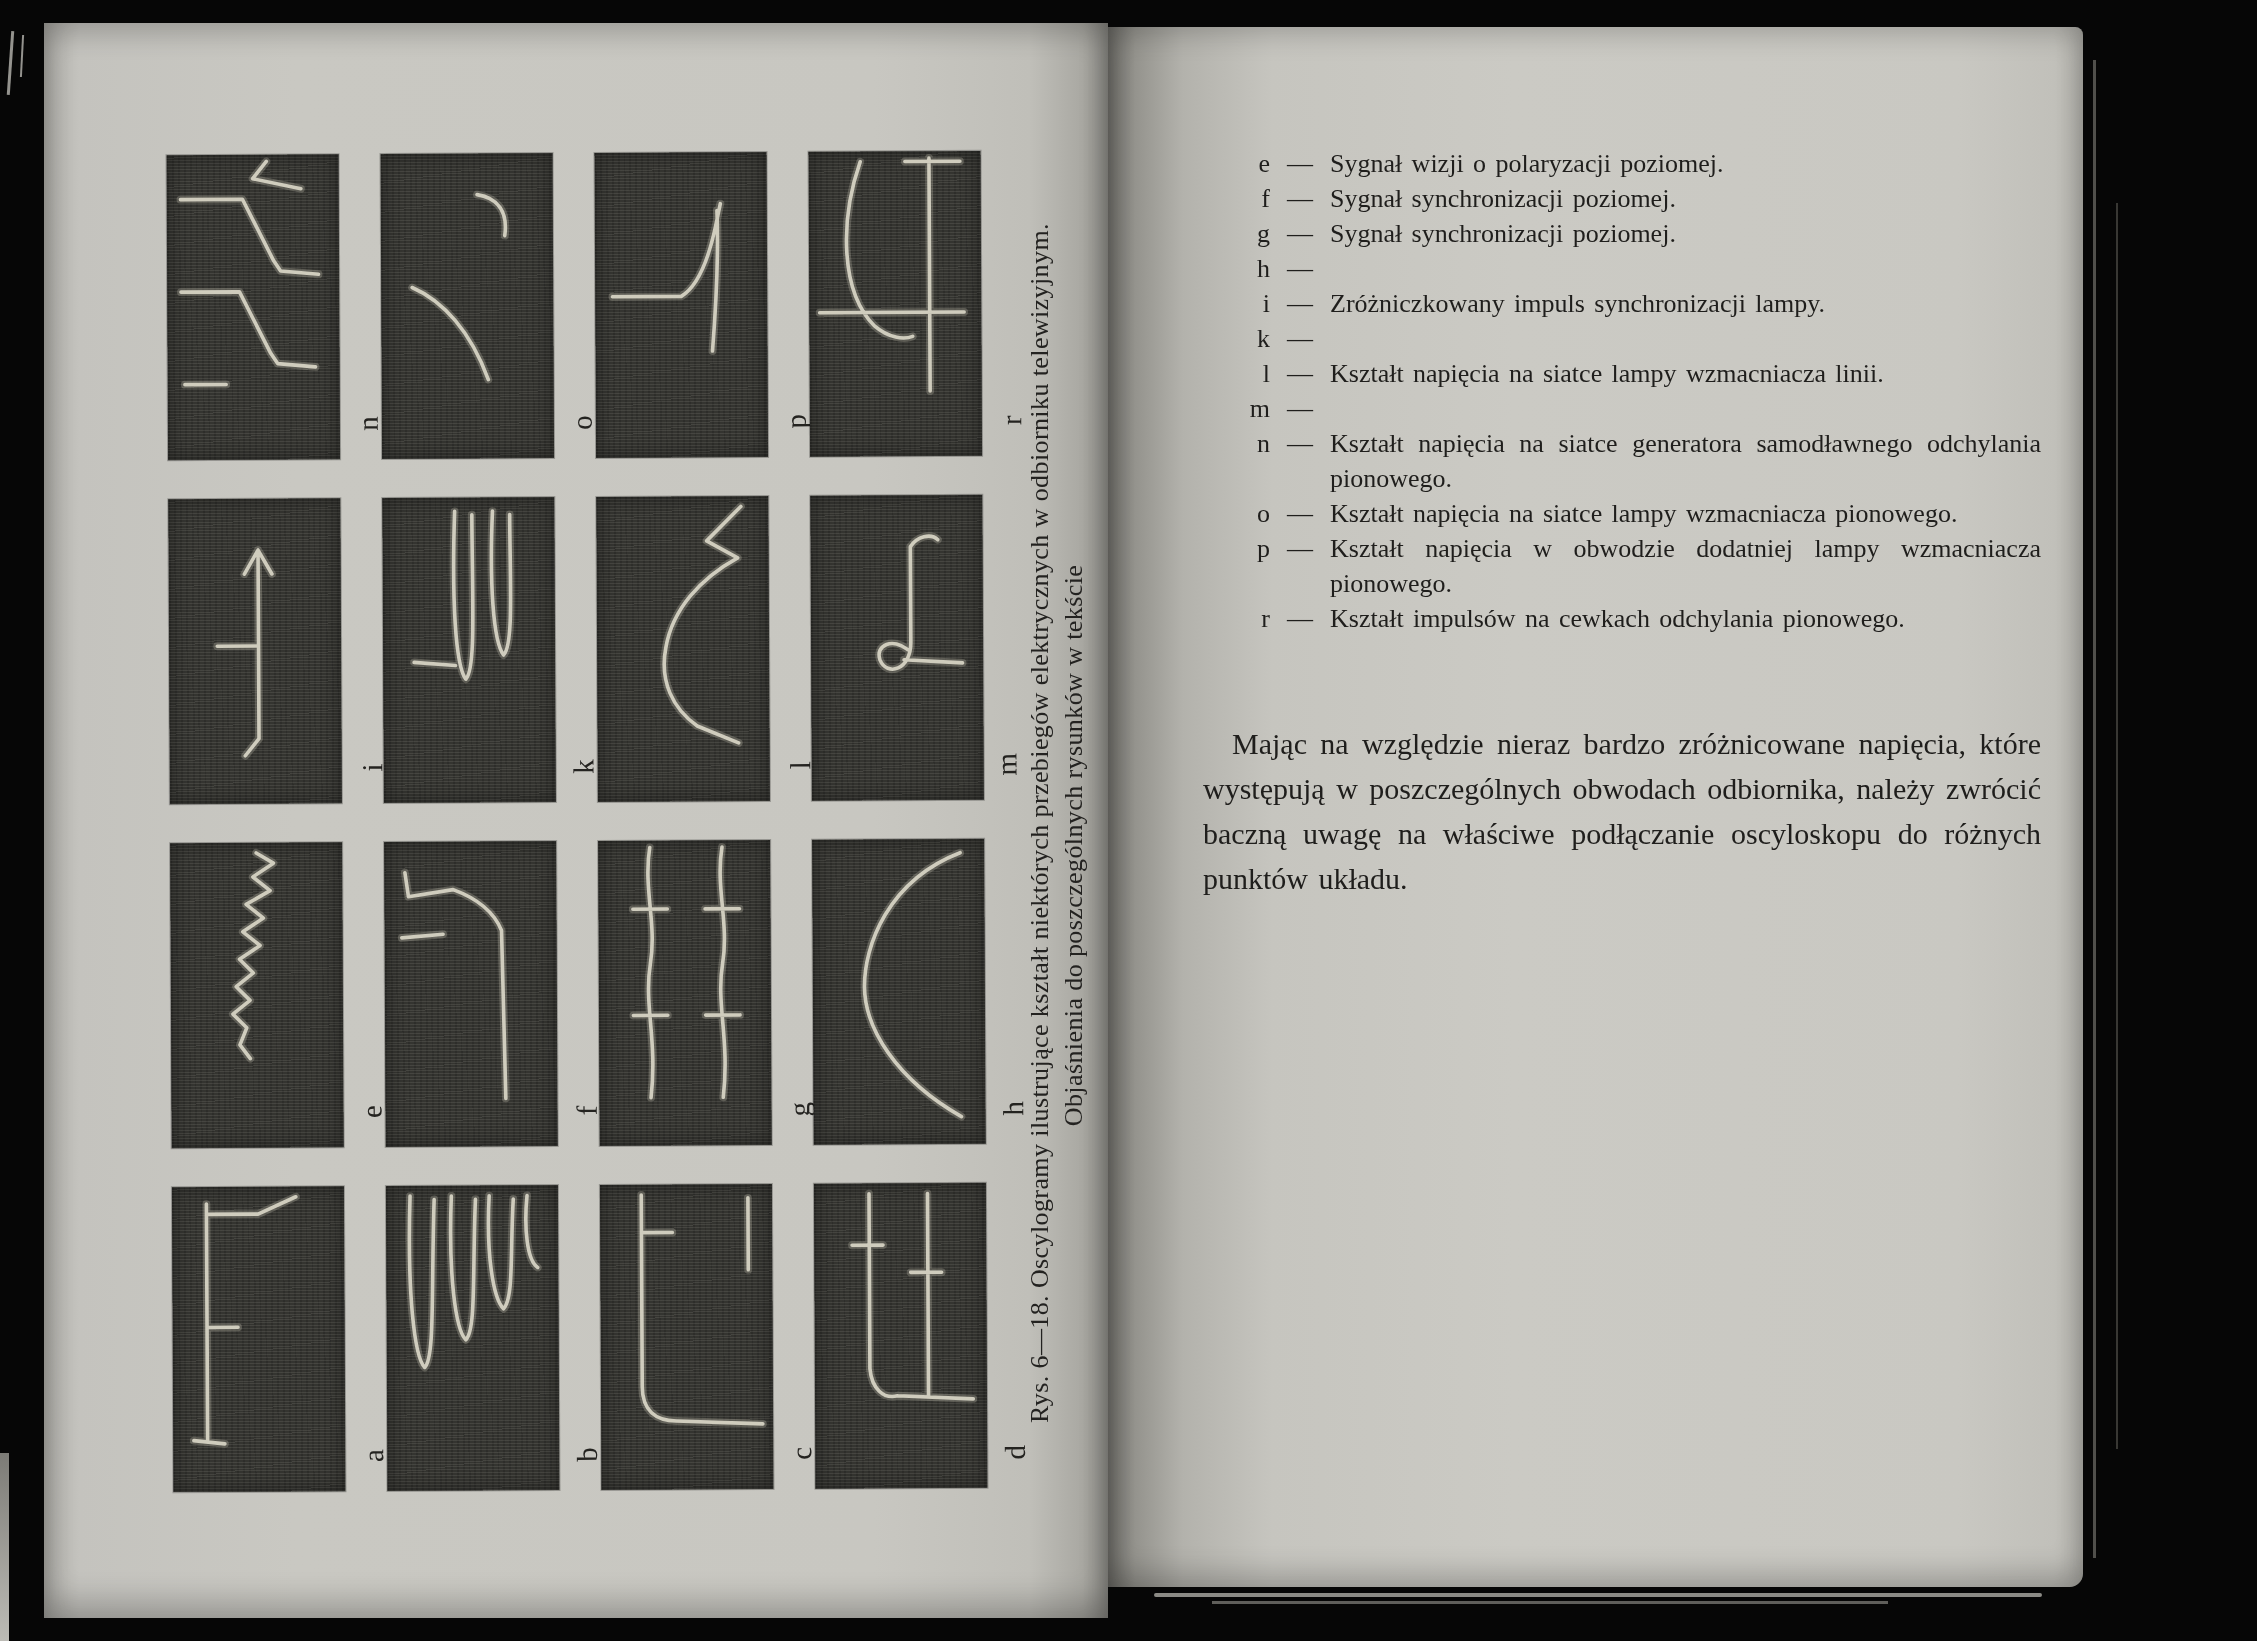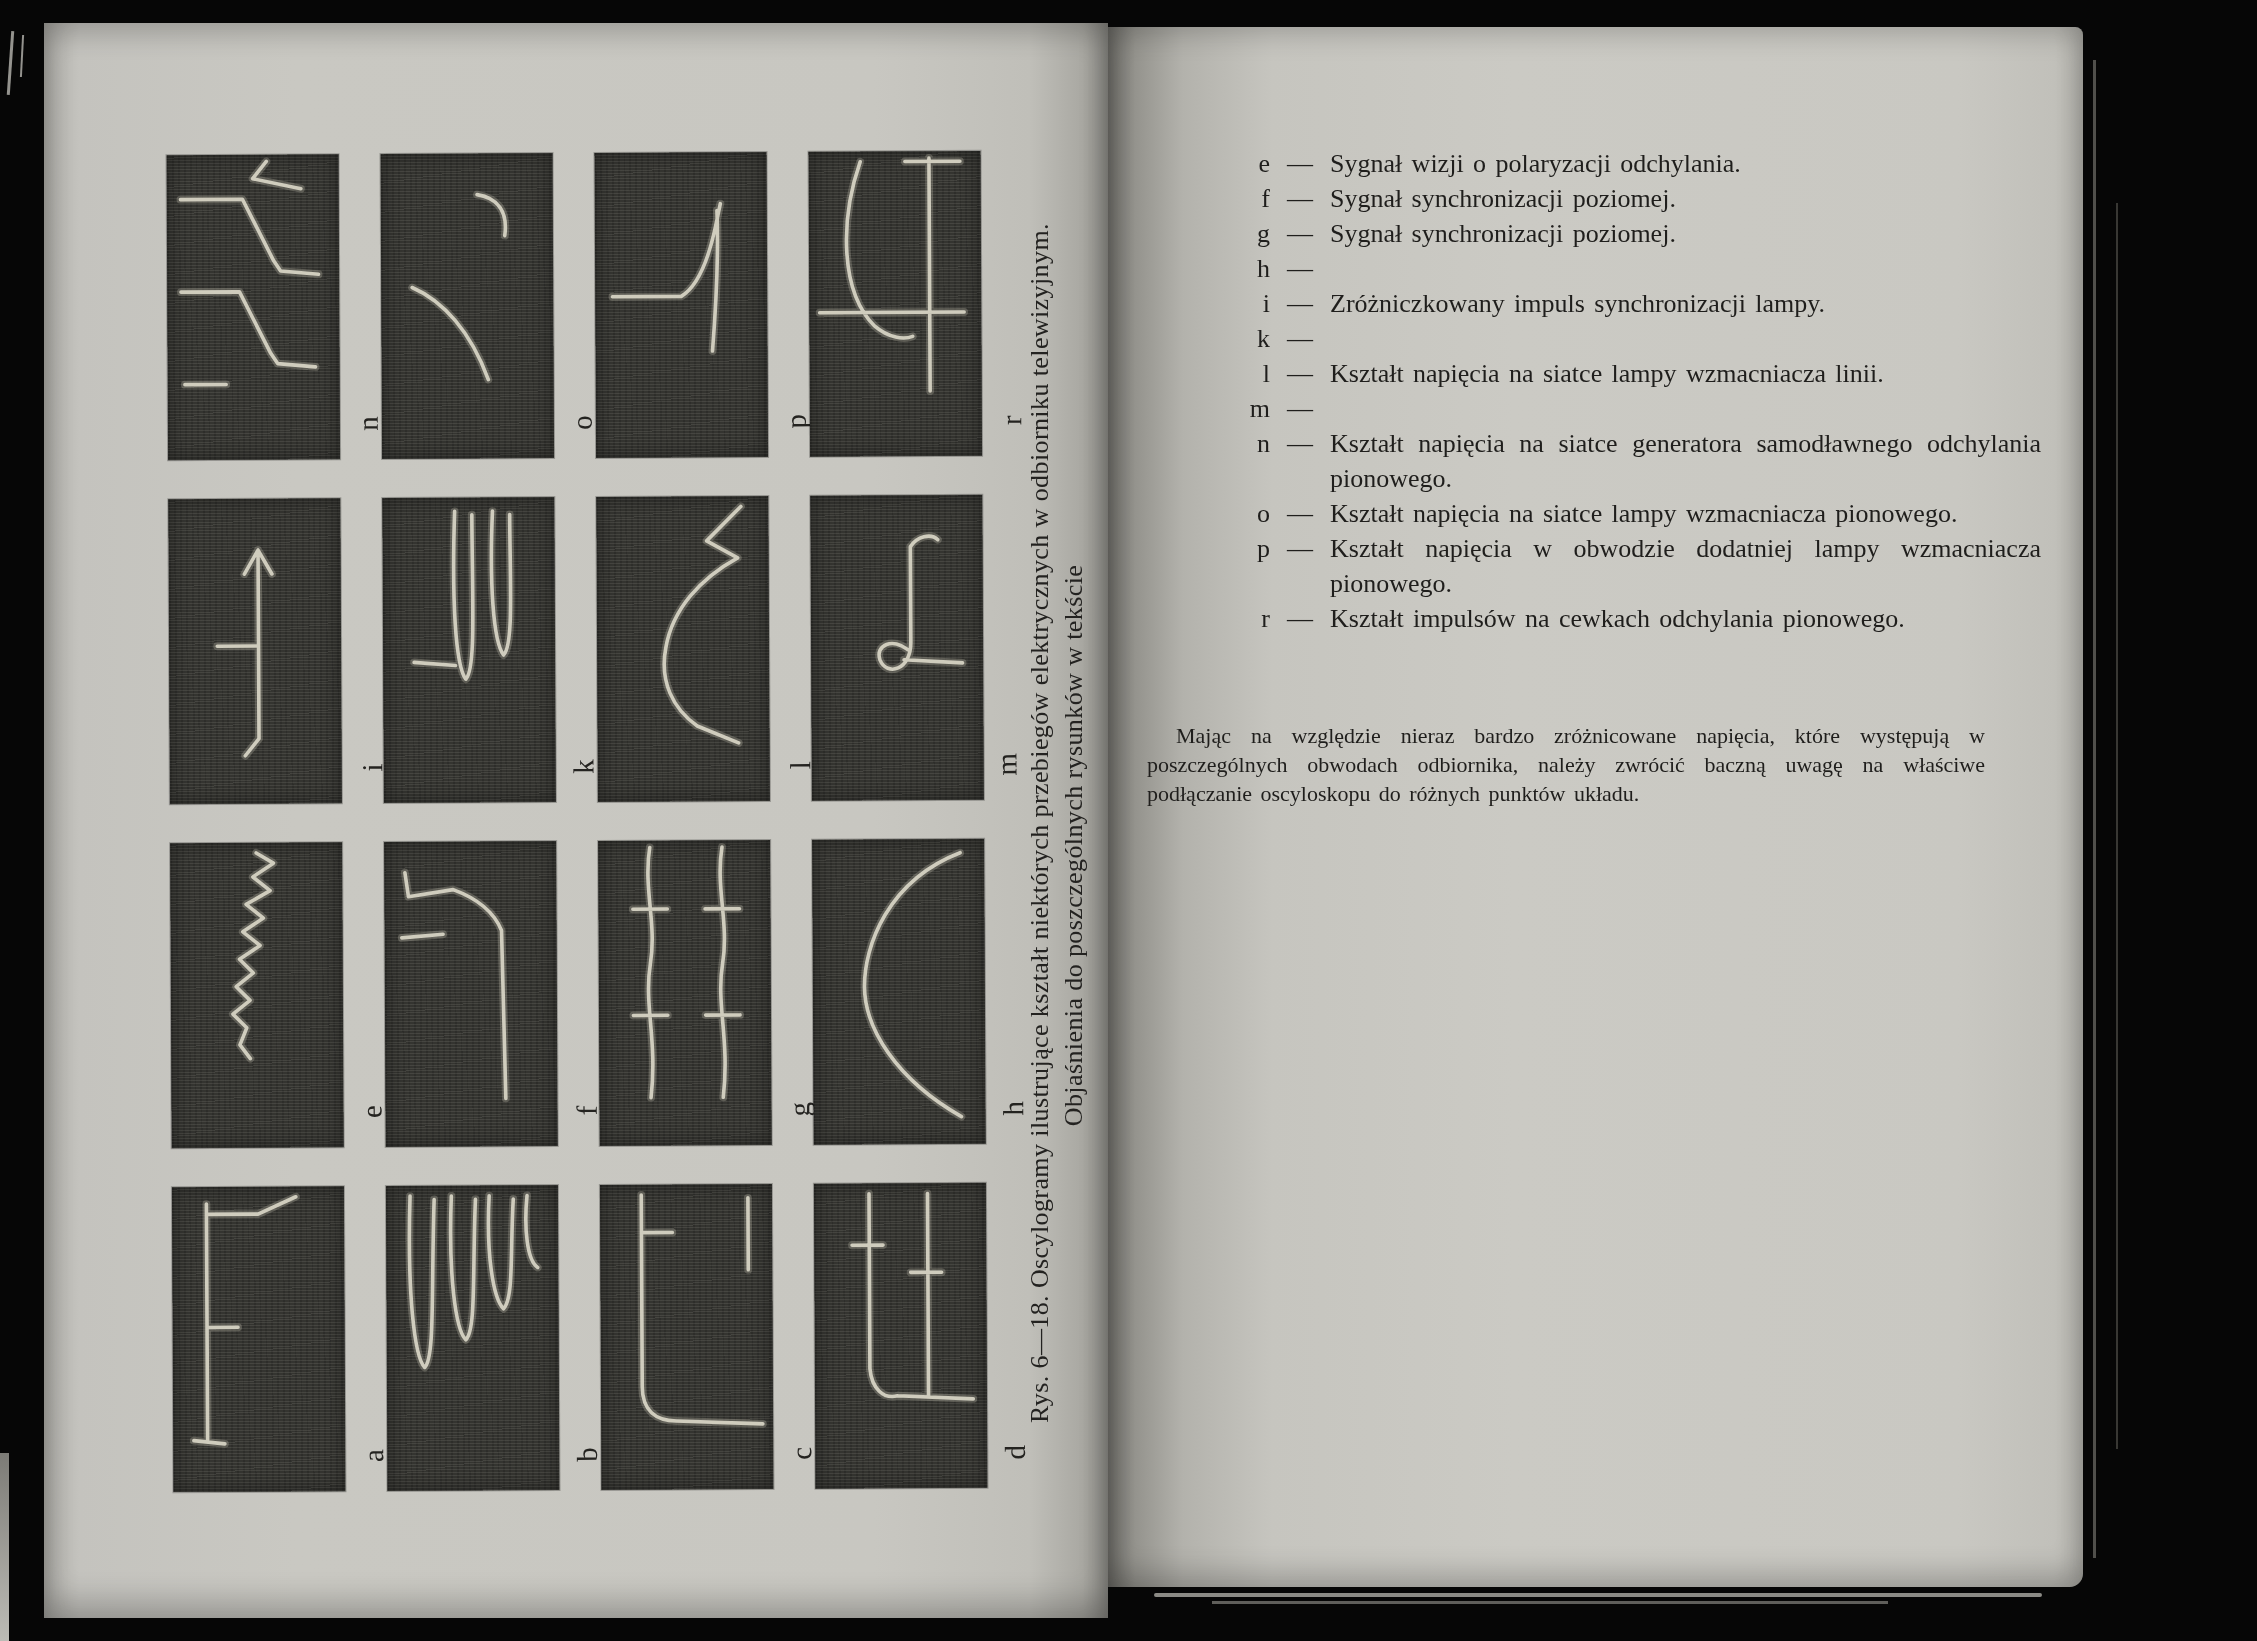--- a/index.html
+++ b/index.html
@@ -65,22 +65,22 @@
   
   .legend{
     position:absolute;left:1228px;top:146px;width:813px;
     font-size:26px;line-height:35px;word-spacing:2.9px;
   }
   .legend-row{display:flex;}
   .l-letter{flex:0 0 42px;text-align:right;}
   .l-dash{flex:0 0 60px;text-align:center;}
   .l-desc{flex:1 1 auto;text-align:justify;}
   .paragraph{
-    position:absolute;left:1147px;top:721px;width:838px;
-    font-size:22px;line-height:29px;text-align:justify;
+    position:absolute;left:1203px;top:721px;width:838px;
+    font-size:30px;line-height:45px;text-align:justify;
     text-indent:29px;word-spacing:2.9px;
   }
 </style>
 </head>
 <body>
 
 <div class="page-left"></div>
 
 <div class="page-right"></div>
 
@@ -256,21 +256,21 @@
   </div>
 
 <div class="caption-line caption-1">Rys. 6—18. Oscylogramy ilustrujące kształt niektórych przebiegów elektrycznych w odbiorniku telewizyjnym.</div>
 <div class="caption-line caption-2">Objaśnienia do poszczególnych rysunków w tekście</div>
 
 <div class="legend">
 
     <div class="legend-row">
       <span class="l-letter">e</span>
       <span class="l-dash">—</span>
-      <span class="l-desc">Sygnał wizji o polaryzacji odchylania.</span>
+      <span class="l-desc">Sygnał wizji o polaryzacji poziomej.</span>
     </div>
 
     <div class="legend-row">
       <span class="l-letter">f</span>
       <span class="l-dash">—</span>
       <span class="l-desc">Sygnał synchronizacji poziomej.</span>
     </div>
 
     <div class="legend-row">
       <span class="l-letter">g</span>

